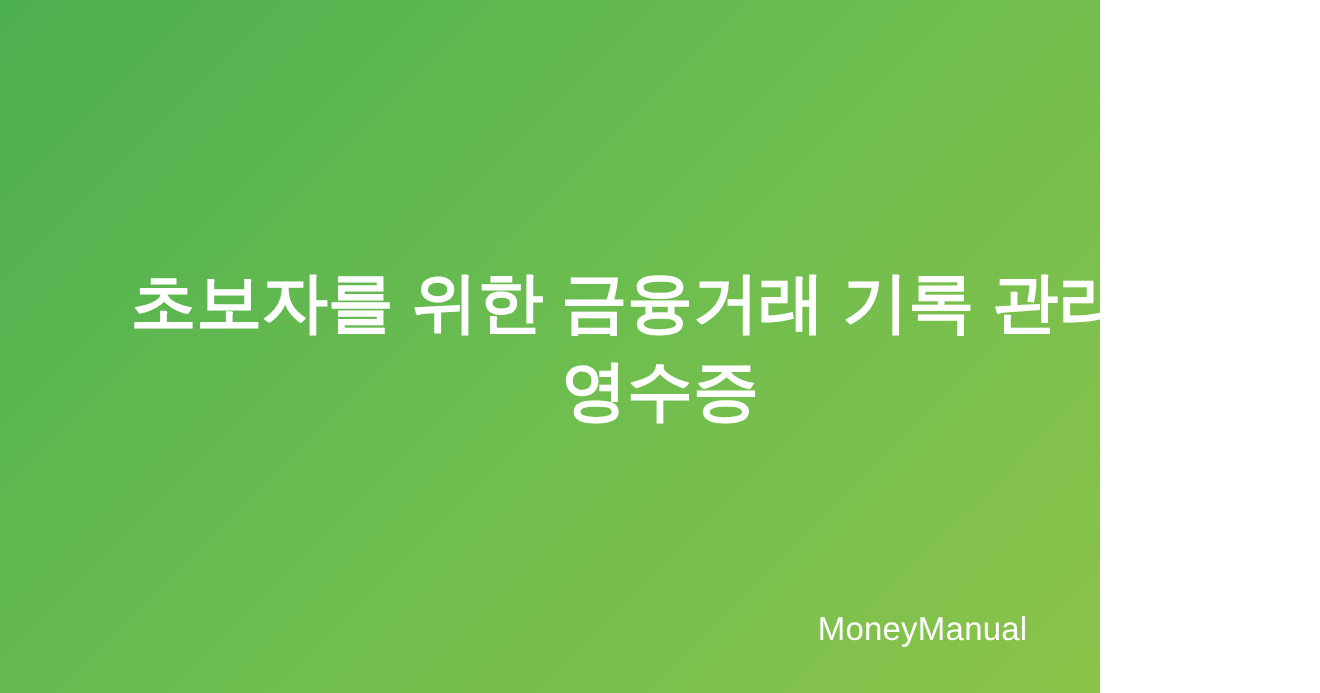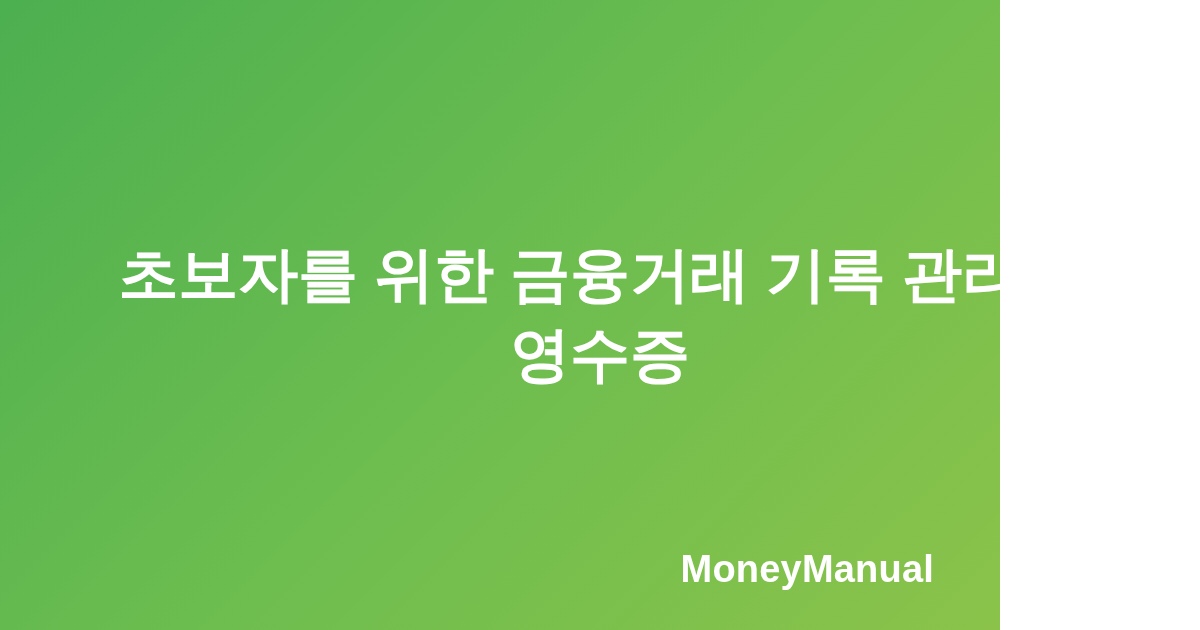--- a/index.html
+++ b/index.html
@@ -49,22 +49,22 @@
     word-break: keep-all;
   }
 
   .brand {
     position: absolute;
     right: 66px;
     bottom: 42px;
     margin: 0;
     color: #ffffff;
     font-family: "Liberation Sans", "DejaVu Sans", sans-serif;
-    font-size: 38px;
-    font-weight: bold;
+    font-size: 30px;
+    font-weight: normal;
     line-height: 1;
     letter-spacing: 0.2px;
     white-space: nowrap;
   }
 </style>
 </head>
 <body>
 
 <div class="og-card">
 

